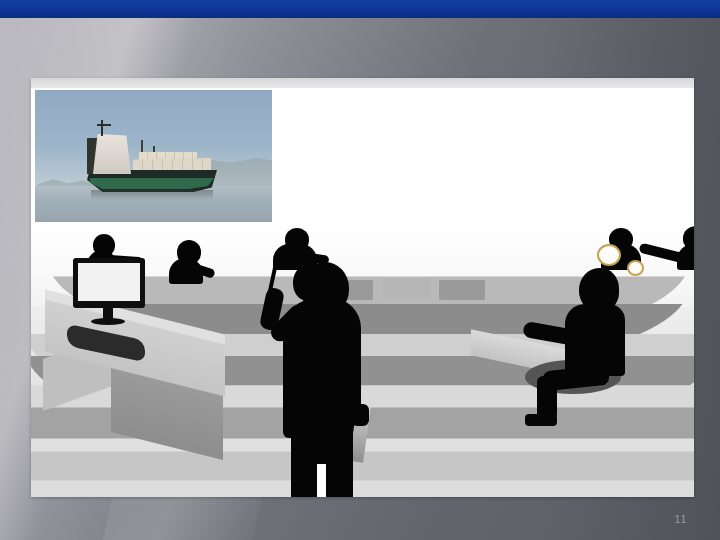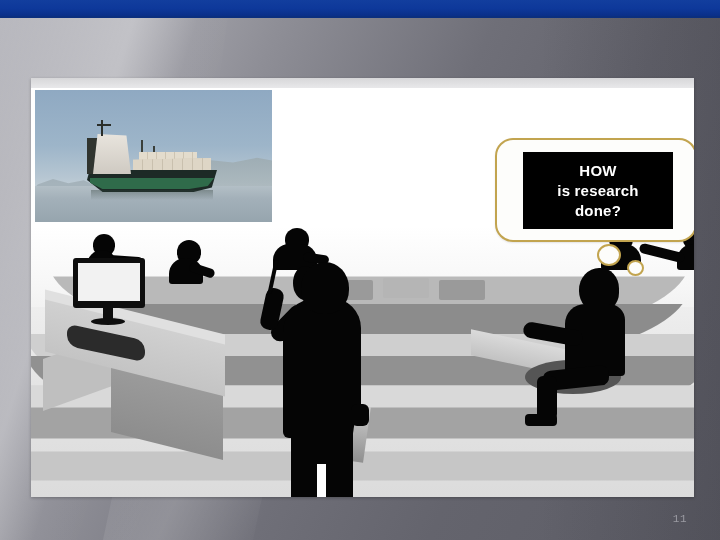--- a/index.html
+++ b/index.html
@@ -270,21 +270,21 @@
     background:#fdfdfb;border:2px solid #c2a44f;border-radius:50%;
   }
   .callout-tail2{
     position:absolute;left:596px;top:182px;width:13px;height:12px;
     background:#fdfdfb;border:2px solid #c2a44f;border-radius:50%;
   }
 
   
   .pagenum{
     position:absolute;right:33px;top:513px;
-    color:#9b9ba2;font-size:11px;font-family:Liberation Mono, monospace;
+    color:#9b9ba2;font-size:11px;font-family:Liberation Sans, sans-serif;
     letter-spacing:.5px;
   }
 </style>
 </head>
 <body>
 
 <div id="stage">
 
   <div class="bg-base"></div>
   <div class="bg-dark-right"></div>
@@ -392,23 +392,16 @@
         <div class="lect-head"></div>
         <div class="lect-paper"></div>
         <div class="lect-hand-r"></div>
         <div class="lect-legs"></div>
         <div class="lect-legsplit"></div>
       </div>
     </div>
 
     <div class="callout-tail1"></div>
     <div class="callout-tail2"></div>
-    <div class="callout">
-      <div class="callout-inner">
-        <div class="callout-line">HOW</div>
-        <div class="callout-line">is research</div>
-        <div class="callout-line">done?</div>
-      </div>
-    </div>
   </div>
 
   <div class="pagenum">11</div>
 </div>
 
 </body></html>

